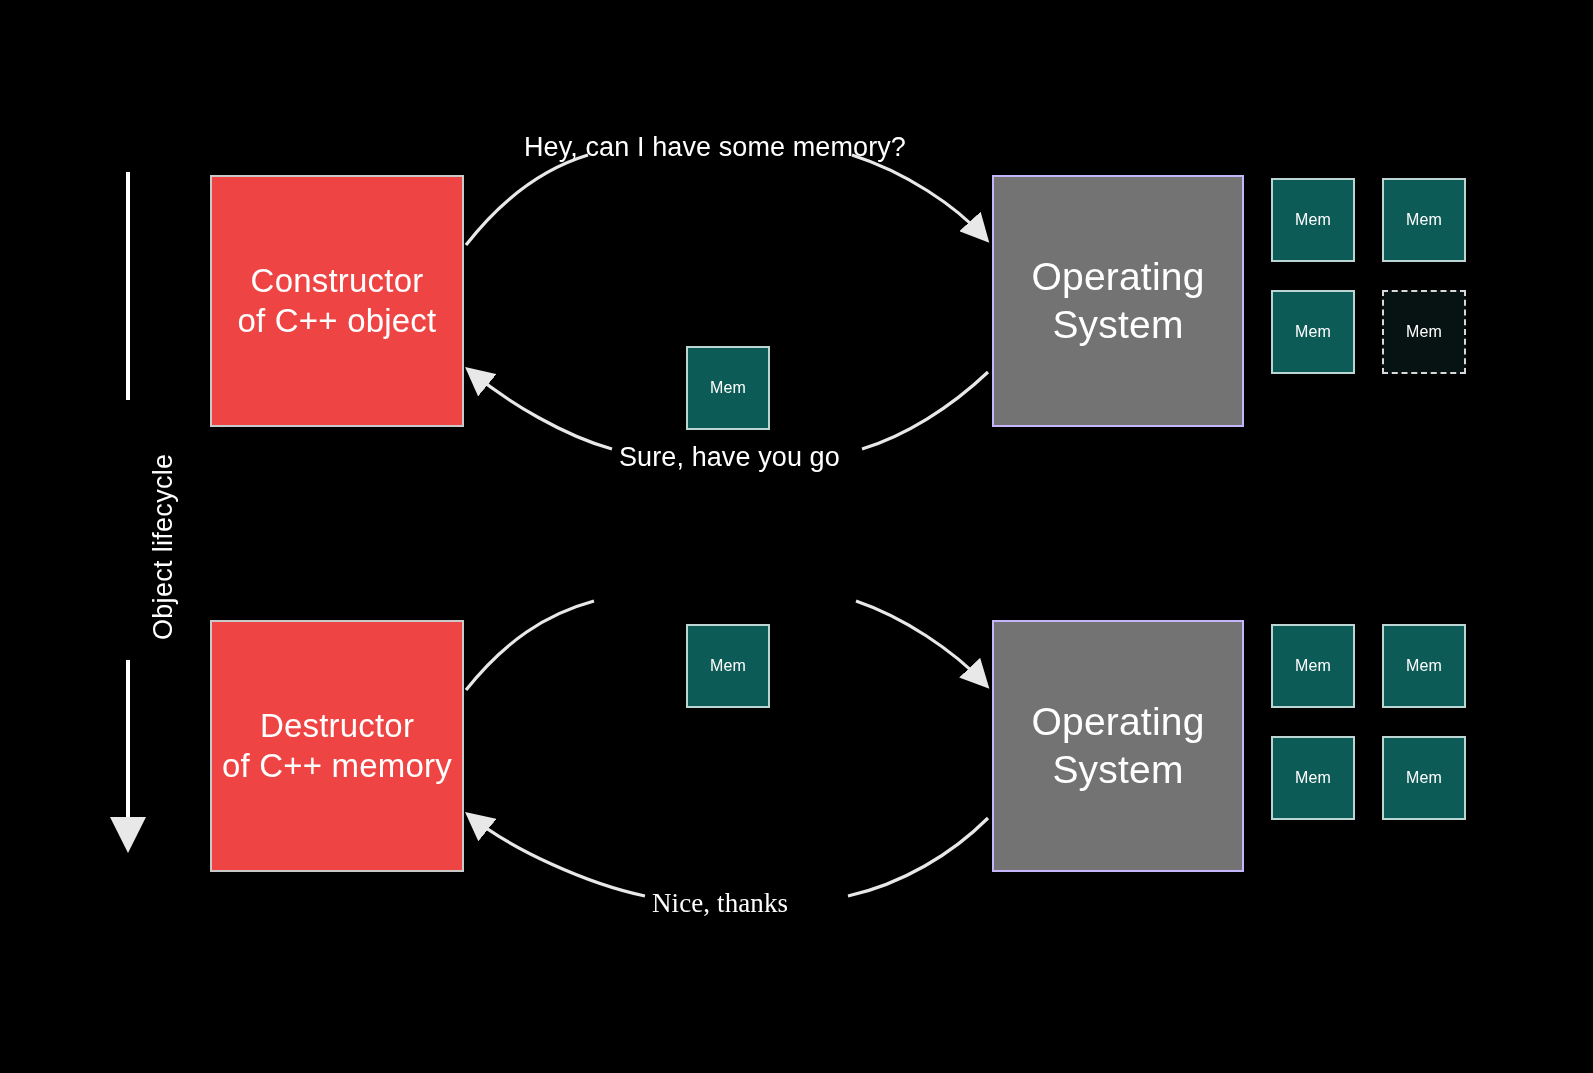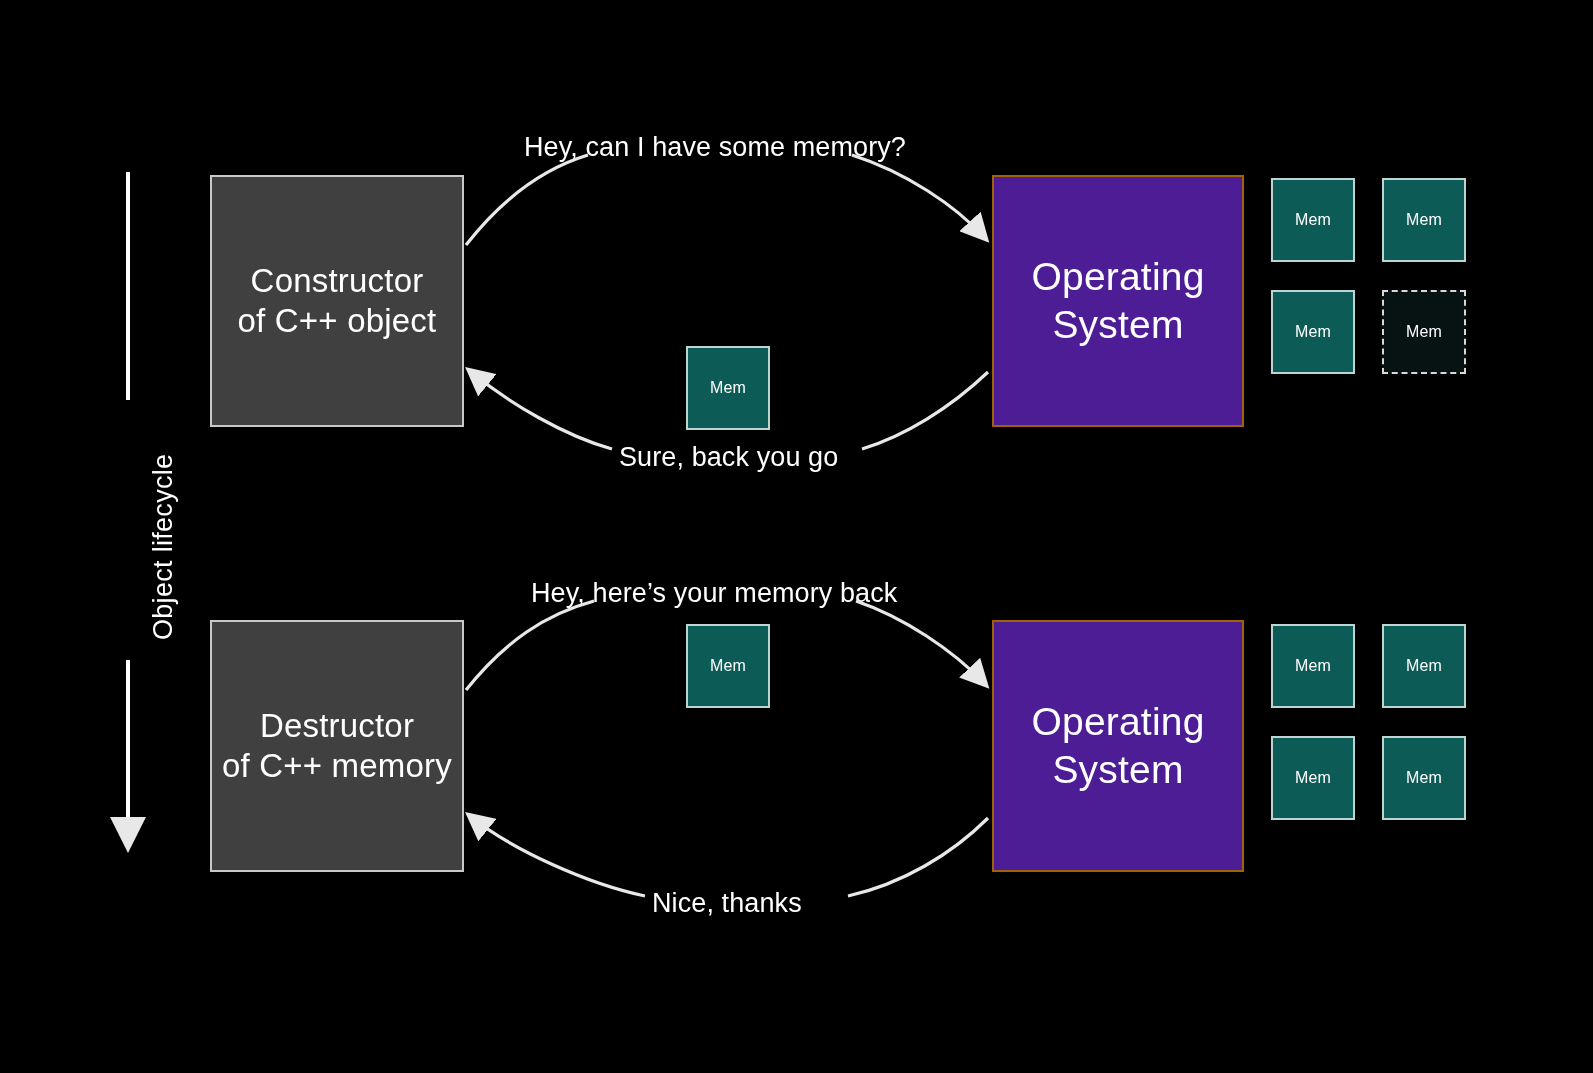--- a/index.html
+++ b/index.html
@@ -28,28 +28,28 @@
     box-sizing: border-box;
     display: flex;
     align-items: center;
     justify-content: center;
     text-align: center;
     color: #ffffff;
     line-height: 1.22;
     white-space: pre-line;
   }
   .box-actor {
-    background: #404040;
+    background: #ef4444;
     border: 2px solid #c9c9c9;
     font-size: 33px;
     letter-spacing: 0.2px;
   }
   .box-os {
-    background: #4c1d95;
-    border: 2px solid #a16207;
+    background: #737373;
+    border: 2px solid #c4b5fd;
     font-size: 39px;
     letter-spacing: 0.2px;
   }
 
   
   .mem {
     position: absolute;
     box-sizing: border-box;
     width: 84px;
     height: 84px;
@@ -103,38 +103,37 @@
   <div class="lifecycle-label" style="left: 148px; top: 640px;">Object lifecycle</div>
 
   <div class="box box-actor" style="left: 210px; top: 175px; width: 254px; height: 252px;">Constructor
 of C++ object</div>
 
   <div class="box box-os" style="left: 992px; top: 175px; width: 252px; height: 252px;">Operating
 System</div>
 
   <div class="speech" style="left: 524px; top: 132px;">Hey, can I have some memory?</div>
 
-  <div class="speech" style="left: 619px; top: 442px;">Sure, back you go</div>
+  <div class="speech" style="left: 619px; top: 442px;">Sure, have you go</div>
 
   <div class="mem" style="left: 686px; top: 346px;">Mem</div>
 
   <div class="mem" style="left: 1271px; top: 178px;">Mem</div>
   <div class="mem" style="left: 1382px; top: 178px;">Mem</div>
   <div class="mem" style="left: 1271px; top: 290px;">Mem</div>
   <div class="mem empty" style="left: 1382px; top: 290px;">Mem</div>
 
   <div class="box box-actor" style="left: 210px; top: 620px; width: 254px; height: 252px;">Destructor
 of C++ memory</div>
 
   <div class="box box-os" style="left: 992px; top: 620px; width: 252px; height: 252px;">Operating
 System</div>
 
-  <div class="speech" style="left: 531px; top: 578px;">Hey, here’s your memory back</div>
 
-  <div class="speech" style="left: 652px; top: 888px;">Nice, thanks</div>
+  <div class="speech" style="left: 652px; top: 888px; font-family: Liberation Serif, serif;">Nice, thanks</div>
 
   <div class="mem" style="left: 686px; top: 624px;">Mem</div>
 
   <div class="mem" style="left: 1271px; top: 624px;">Mem</div>
   <div class="mem" style="left: 1382px; top: 624px;">Mem</div>
   <div class="mem" style="left: 1271px; top: 736px;">Mem</div>
   <div class="mem" style="left: 1382px; top: 736px;">Mem</div>
 
   <svg class="overlay" viewBox="0 0 1593 1073" xmlns="http://www.w3.org/2000/svg">
     <defs>

